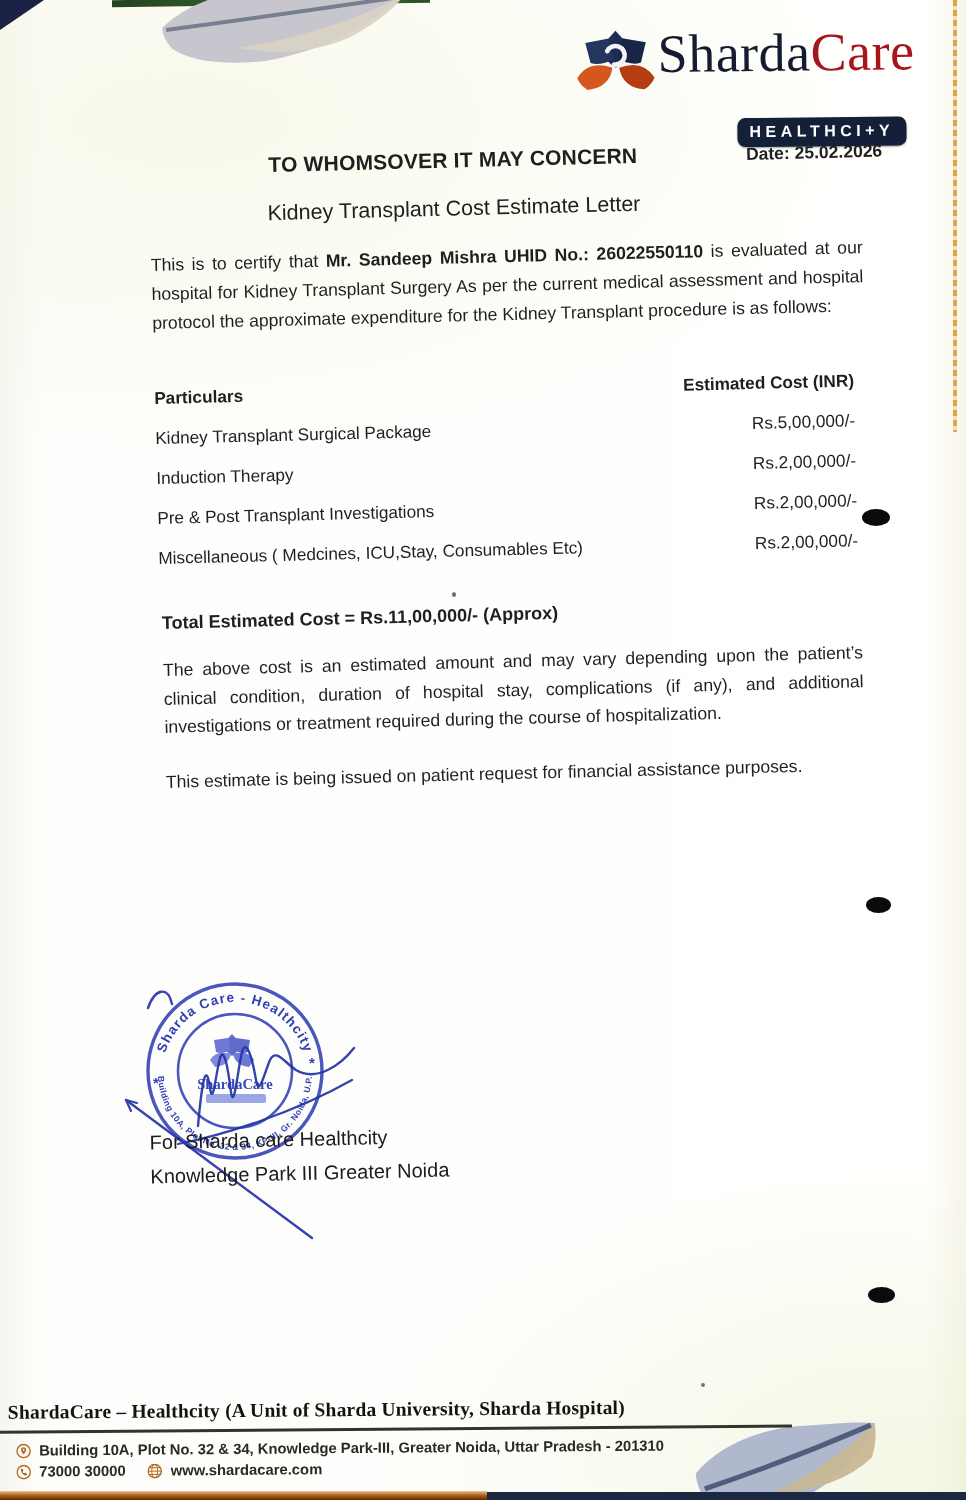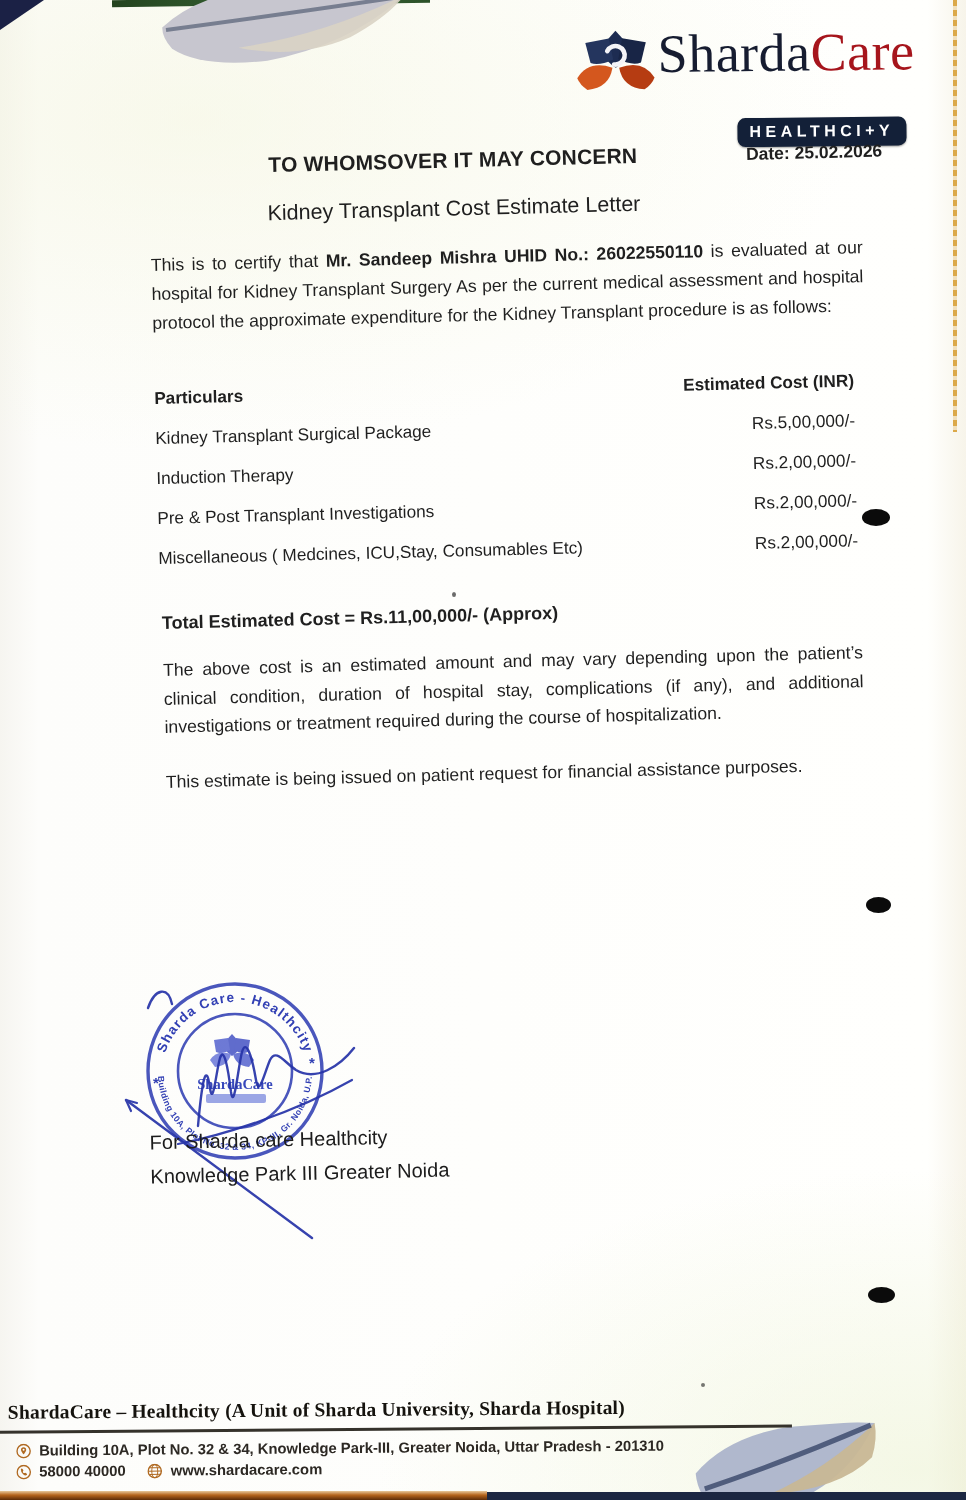--- a/index.html
+++ b/index.html
@@ -218,21 +218,21 @@
       </span>
       <span>Building 10A, Plot No. 32 &amp; 34, Knowledge Park-III, Greater Noida, Uttar Pradesh - 201310</span>
     </div>
     <div class="f-row second">
       <span class="f-icon">
         <svg width="15" height="15" viewBox="0 0 15 15">
             <circle cx="7.5" cy="7.5" r="6.6" fill="none" stroke="#b06a22" stroke-width="1.4"></circle>
             <path d="M4.6,4.4 q1,-1 1.7,0 l.7,1 q.4,.6 -.2,1.2 q-.6,.6 0,1.3 q.7,.9 1.5,.4 q.7,-.4 1.2,0 l1,.8 q.8,.7 -.1,1.4 q-1.4,1 -3.6,-.9 q-2.4,-2 -2.2,-5.2 Z" fill="#b06a22"></path>
           </svg>
       </span>
-      <span>58000 40000</span>
+      <span>73000 30000</span>
       <span class="f-gap"></span>
       <span class="f-icon">
         <svg width="15" height="15" viewBox="0 0 15 15">
             <circle cx="7.5" cy="7.5" r="6.6" fill="none" stroke="#b06a22" stroke-width="1.4"></circle>
             <ellipse cx="7.5" cy="7.5" rx="3" ry="6.6" fill="none" stroke="#b06a22" stroke-width="1"></ellipse>
             <path d="M1,7.5 H14 M2,4.2 H13 M2,10.8 H13" stroke="#b06a22" stroke-width="1" fill="none"></path>
           </svg>
       </span>
       <span>www.shardacare.com</span>
     </div>

